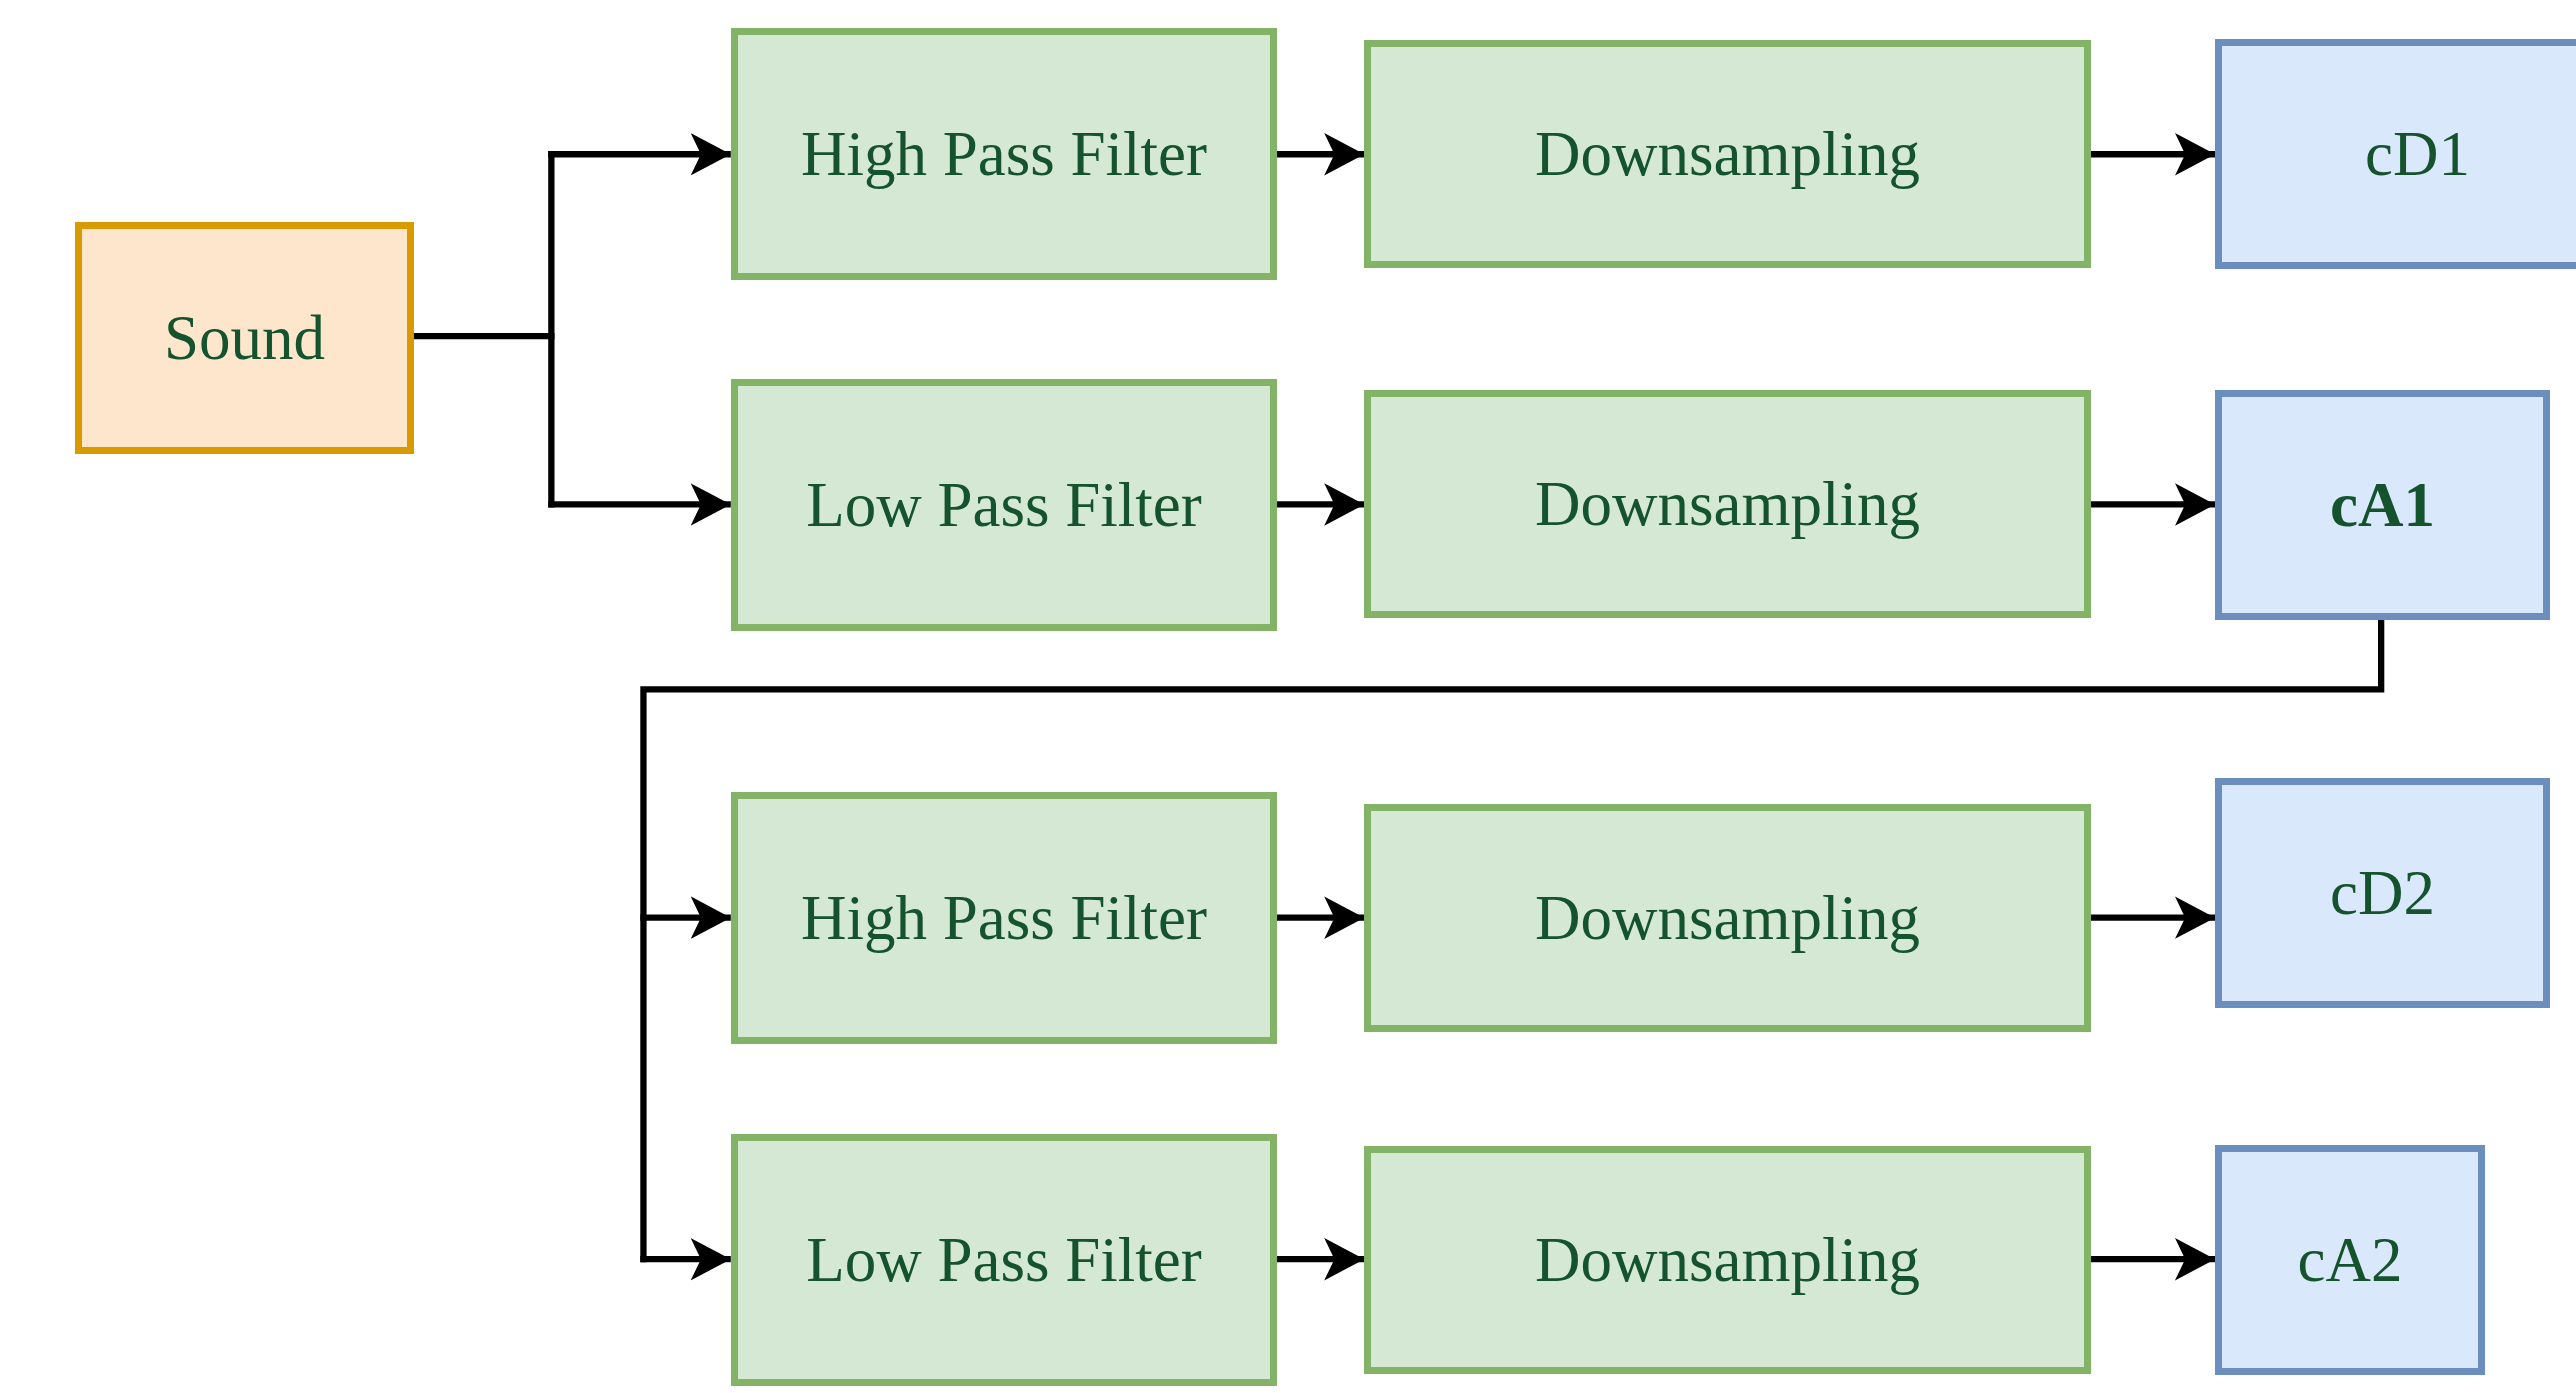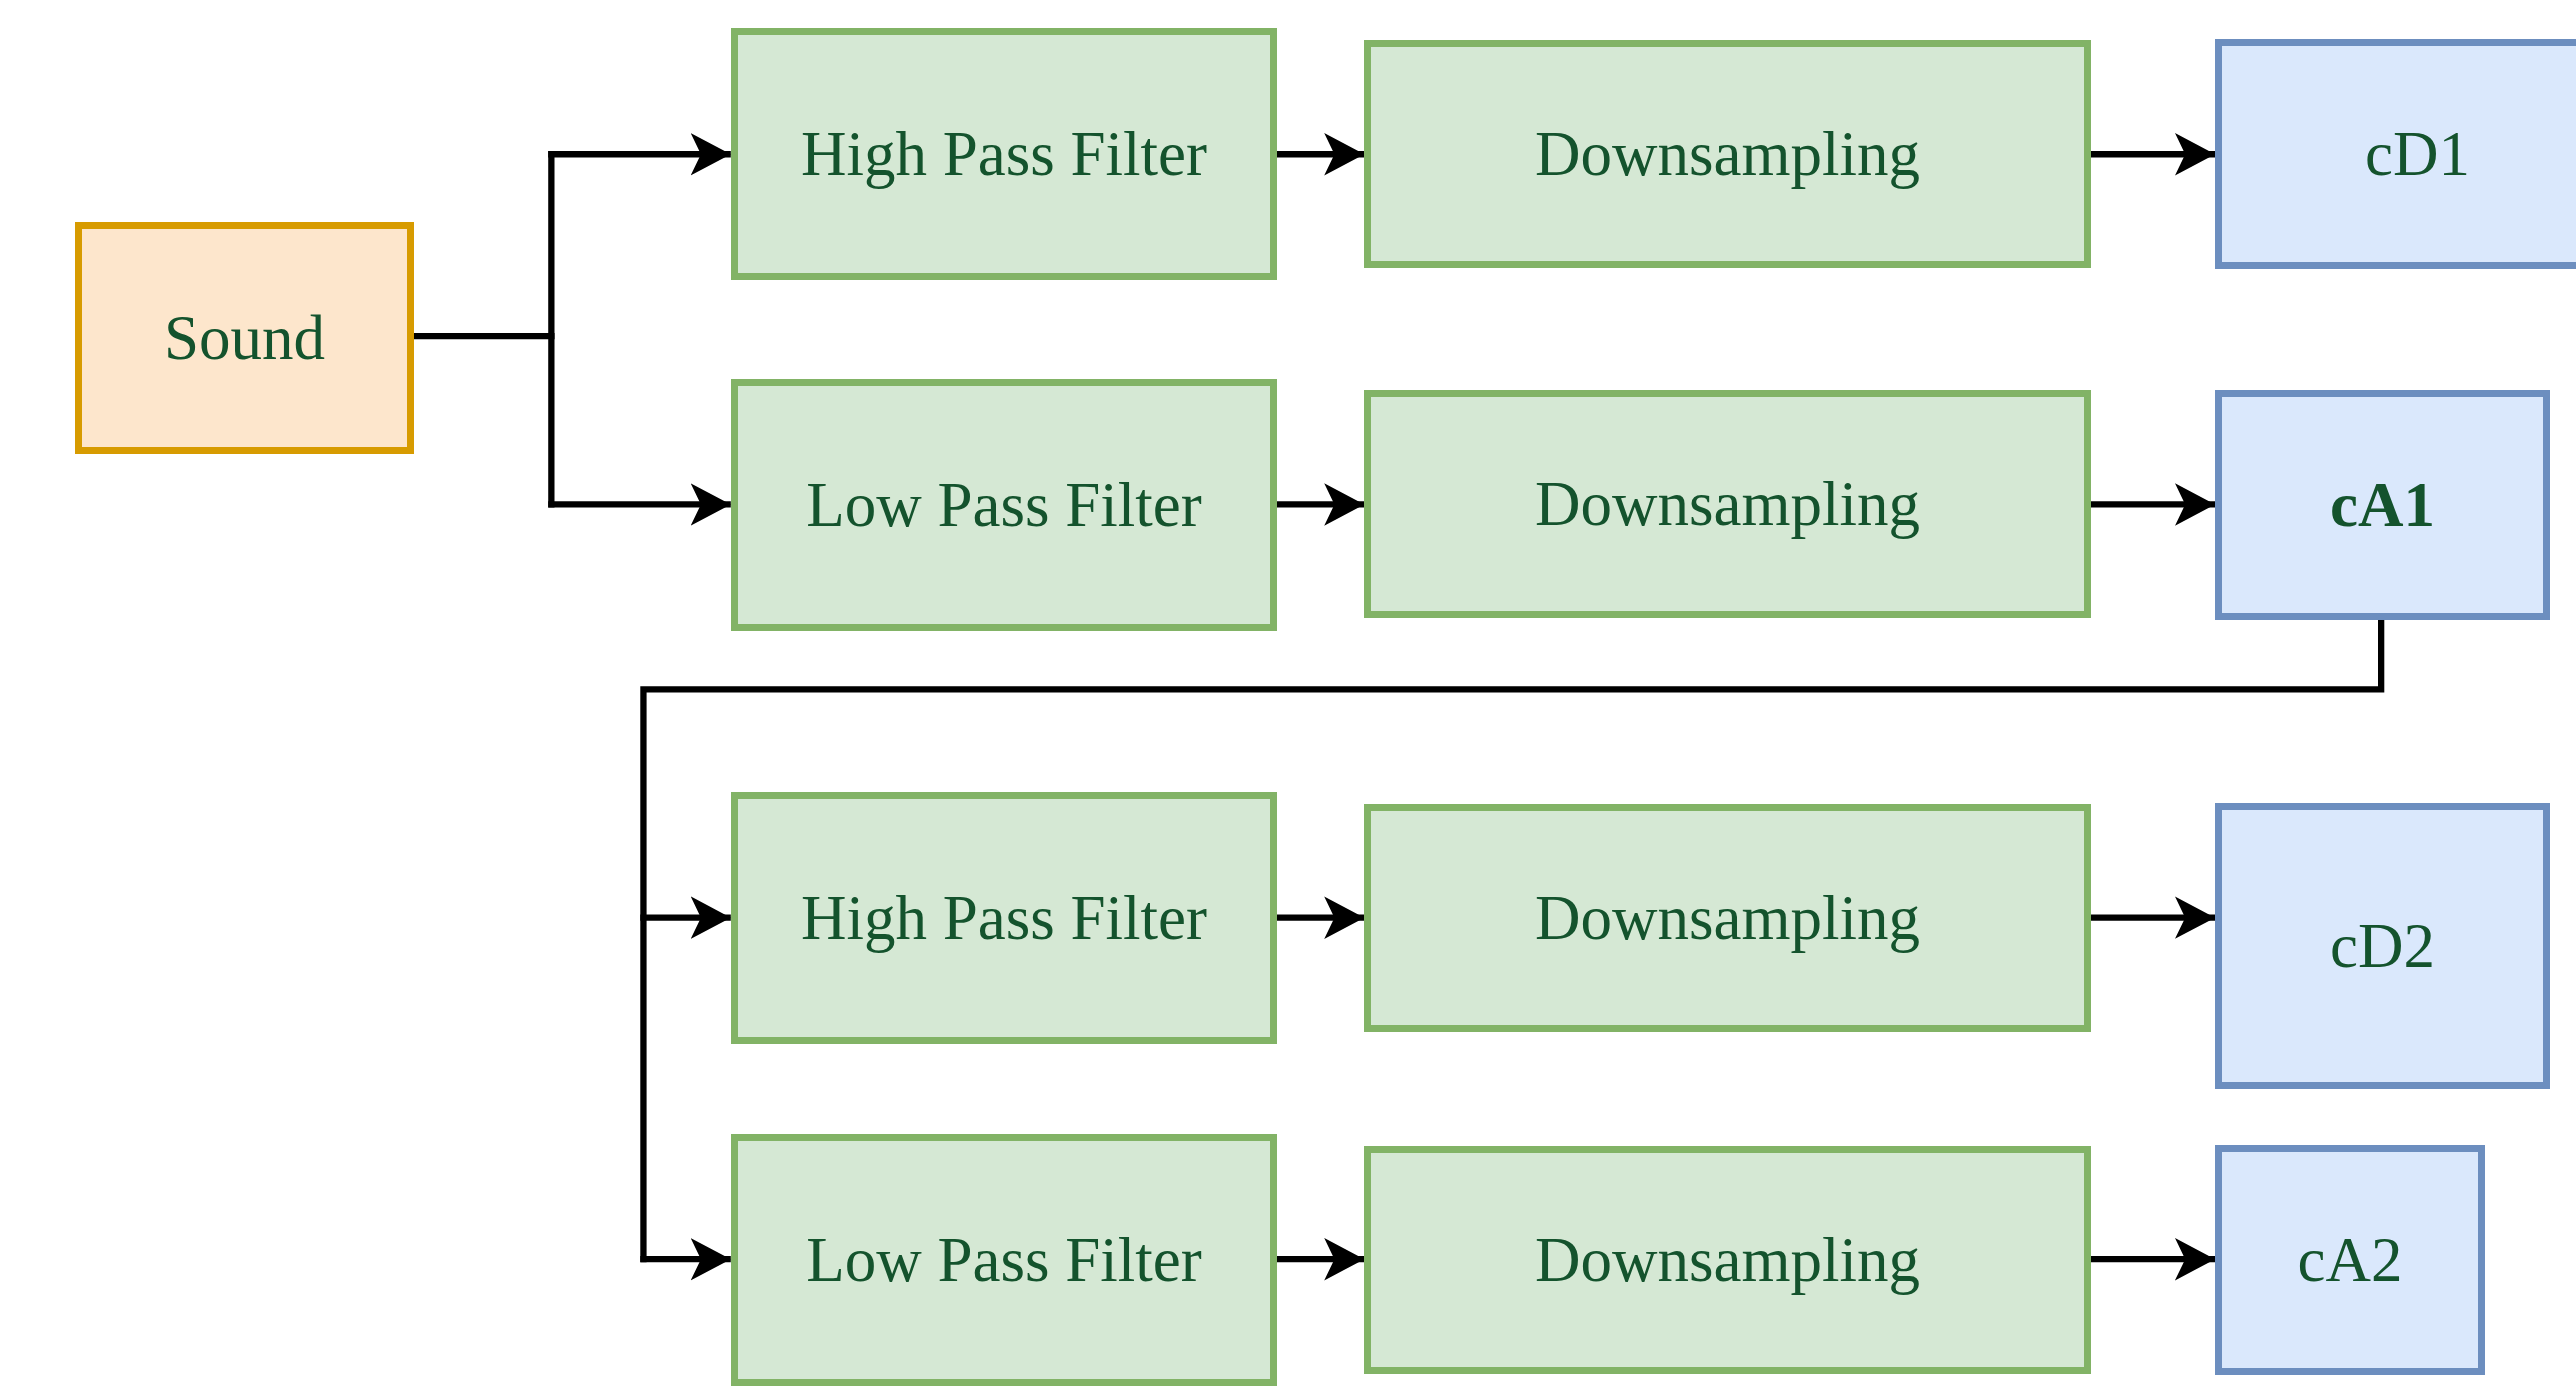--- a/index.html
+++ b/index.html
@@ -59,21 +59,21 @@
   
   #n-sound { left: 39px;   top: 222px;  width: 339px; height: 232px; margin-left: 36px; }
   #n-hpf1  { left: 731px;  top: 28px;   width: 546px; height: 252px; }
   #n-ds1   { left: 1364px; top: 40px;   width: 727px; height: 228px; }
   #n-cd1   { left: 2215px; top: 39px;   width: 405px; height: 230px; }
   #n-lpf1  { left: 731px;  top: 379px;  width: 546px; height: 252px; }
   #n-ds2   { left: 1364px; top: 390px;  width: 727px; height: 228px; }
   #n-ca1   { left: 2215px; top: 390px;  width: 335px; height: 230px; font-weight: bold; }
   #n-hpf2  { left: 731px;  top: 792px; width: 546px; height: 252px; }
   #n-ds3   { left: 1364px; top: 804px; width: 727px; height: 228px; }
-  #n-cd2   { left: 2215px; top: 803px; width: 335px; height: 286px; }
+  #n-cd2   { left: 2215px; top: 778px; width: 335px; height: 230px; }
   #n-lpf2  { left: 731px;  top: 1134px; width: 546px; height: 252px; }
   #n-ds4   { left: 1364px; top: 1146px; width: 727px; height: 228px; }
   #n-ca2   { left: 2215px; top: 1145px; width: 270px; height: 230px; }
 </style>
 </head>
 <body>
 
 <div id="canvas">
 
   <svg id="wires" viewBox="0 0 3272 1770" xmlns="http://www.w3.org/2000/svg">

